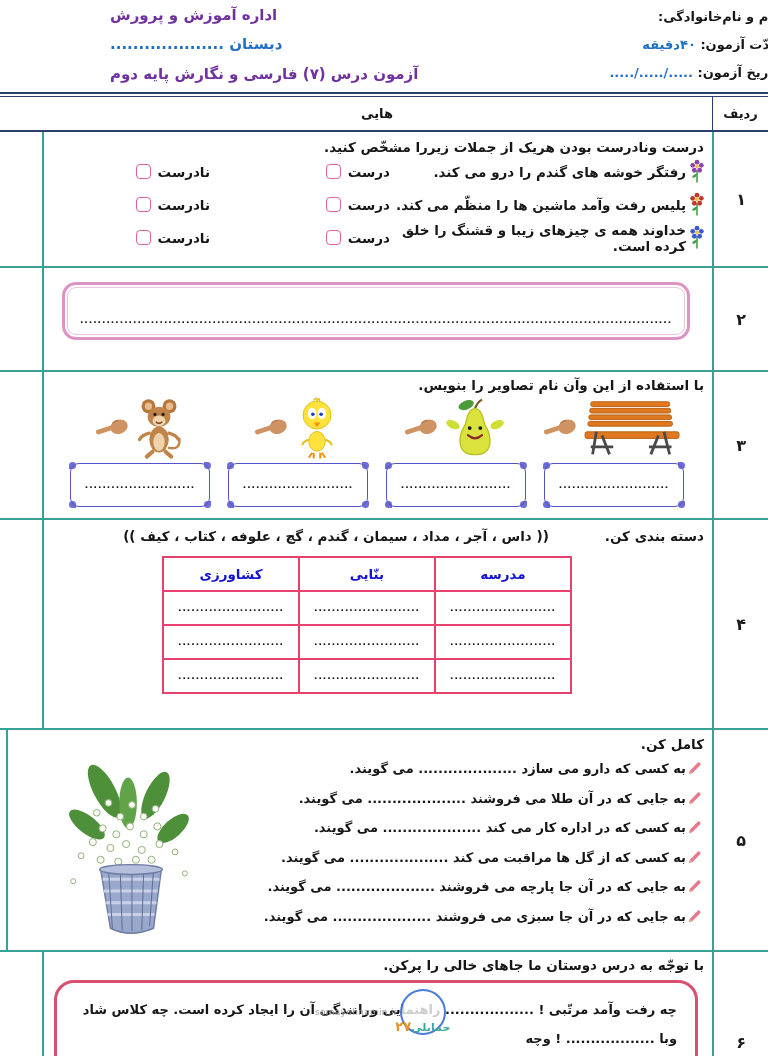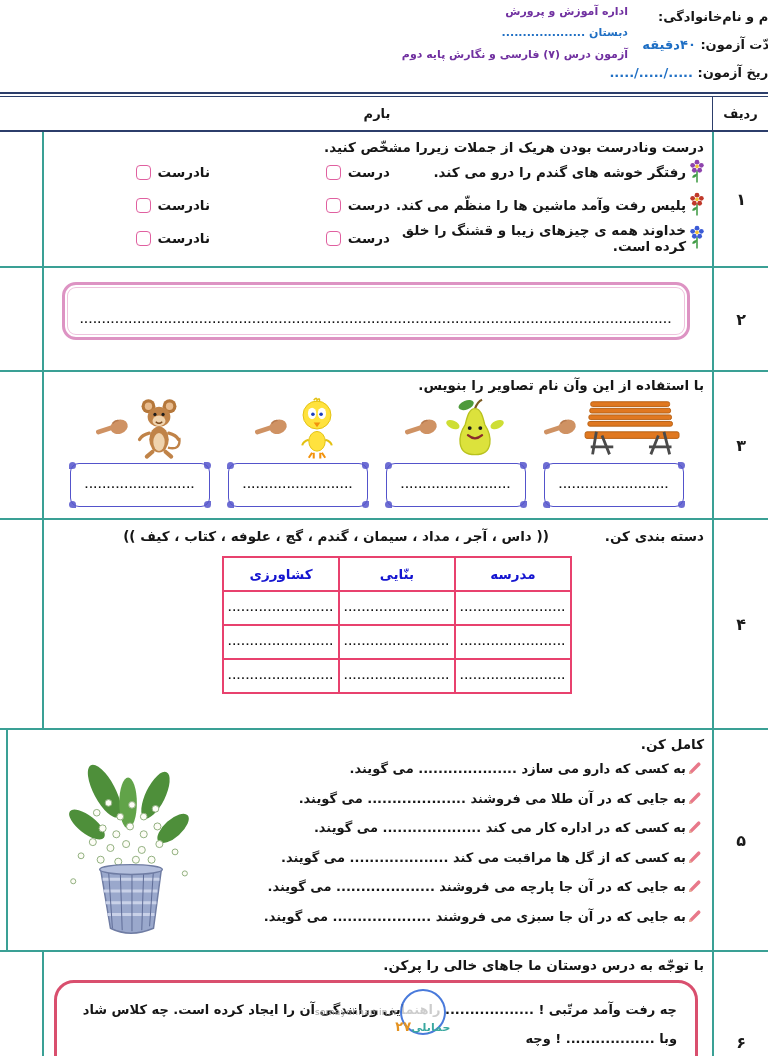--- a/index.html
+++ b/index.html
@@ -3,21 +3,21 @@
 <meta charset="utf-8">
 <style>
   *{box-sizing:border-box;margin:0;padding:0}
   html,body{background:#e9e9e9}
   .page{width:768px;height:1056px;margin:0 auto;background:#fff;position:relative;overflow:hidden;
         font-family:"DejaVu Sans",sans-serif;font-weight:bold;color:#161616;direction:rtl}
 
   
   .top{height:94px;position:relative;border-bottom:2.5px solid #2c3e6b}
   .top-right{position:absolute;right:-10px;top:3px;text-align:right;font-size:13px;line-height:2.15;white-space:nowrap}
-  .top-center{position:absolute;right:140px;left:110px;top:1px;text-align:right;font-size:11px;line-height:1.95}
+  .top-center{position:absolute;right:150px;left:110px;top:1px;text-align:left;font-size:15px;line-height:1.95}
   .purple{color:#7030a0}
   .blue{color:#1f6fc4}
 
   
   .exam{position:absolute;top:96px;right:0;left:0;bottom:0}
   .thead{display:grid;grid-template-columns:56px 1fr 42px;height:36px;align-items:center;
          border-top:1px solid #2c3e6b;border-bottom:2.5px solid #2c3e6b;font-size:13px;text-align:center}
   .thead>div{height:100%;display:flex;align-items:center;justify-content:center}
   .thead .c-radif{border-left:1.5px solid #2c3e6b}
   .thead .c-main{border-left:1.5px solid #2c3e6b}
@@ -26,21 +26,21 @@
   .qrow .num{border-left:2px solid #3aa095;display:flex;align-items:center;justify-content:center;
              font-size:16px;color:#1a1a1a}
   .qrow .content{border-left:2px solid #3aa095;position:relative;padding:5px 8px 4px 6px;font-size:13.5px}
   .qrow .score{}
 
   
   .q1{height:136px}
   .q1 .content{padding-top:7px}
   .q1-line{display:grid;grid-template-columns:1fr 180px 160px;align-items:center;height:33px}
   .stmt{display:flex;align-items:center;gap:4px}
-  .chk{display:flex;align-items:flex-end;gap:7px}
+  .chk{display:flex;align-items:flex-start;gap:7px}
   .cbox{width:15px;height:15px;border:1.8px solid #e060a0;border-radius:4px;background:#fff;flex:0 0 auto}
   .flower{width:14px;height:26px;flex:0 0 auto}
 
   
   .q2{height:104px}
   .ansframe{margin:9px 14px 0 12px;height:58px;border:3px solid #dd93c3;border-radius:14px;
             box-shadow:inset 0 0 0 2px #fff,inset 0 0 0 3px #eec3dd;
             display:flex;align-items:flex-end;justify-content:center;overflow:hidden}
   .dotline{font-size:9px;letter-spacing:1px;color:#111;margin-bottom:12px;white-space:nowrap}
 
@@ -55,21 +55,21 @@
   .bluebox .dots{font-size:9px;letter-spacing:1px;color:#111}
   .corner{position:absolute;width:7px;height:7px;background:#5353cb;border-radius:50% 50% 50% 0;opacity:.85}
   .corner.tl{left:-2px;top:-2px}.corner.tr{right:-2px;top:-2px;transform:rotate(90deg)}
   .corner.bl{left:-2px;bottom:-2px;transform:rotate(-90deg)}.corner.br{right:-2px;bottom:-2px;transform:rotate(180deg)}
 
   
   .q4{height:210px}
   .q4-promptline{display:flex;gap:56px;padding-top:3px}
   .q4-words{letter-spacing:.2px}
   .cat-table{border-collapse:collapse;margin:12px 132px 0 auto}
-  .cat-table td{border:2.2px solid #e8416e;width:116px;height:34px;text-align:center;vertical-align:middle}
+  .cat-table td{border:2.2px solid #e8416e;width:136px;height:34px;text-align:center;vertical-align:middle}
   .cat-table .hd{color:#1414d0;font-size:13.5px}
   .cat-table .cell-dots{font-size:9px;letter-spacing:1px;color:#111}
 
   
   .q5{height:222px}
   .q5 .content{padding-top:6px}
   .q5-lines{padding:2px 2px 0 250px}
   .q5-line{display:flex;align-items:center;gap:1px;height:29.5px;font-size:13px;white-space:nowrap}
   .bouquet{position:absolute;left:48px;top:24px}
 
@@ -108,21 +108,21 @@
       <div class="purple">اداره آموزش و پرورش</div>
       <div class="blue">دبستان ....................</div>
       <div class="purple">آزمون درس (۷) فارسی و نگارش پایه دوم</div>
     </div>
   </div>
 
   <div class="exam">
 
     <div class="thead">
       <div class="c-radif">ردیف</div>
-      <div class="c-barom">بارم</div>
+      <div class="c-barom">هایی</div>
     </div>
 
     <div class="qrow q1">
       <div class="num">۱</div>
       <div class="content">
         <div>درست ونادرست بودن هریک از جملات زیررا مشخّص کنید.</div>
 
         <div class="q1-line">
           <div class="stmt">
             <span class="flower">

